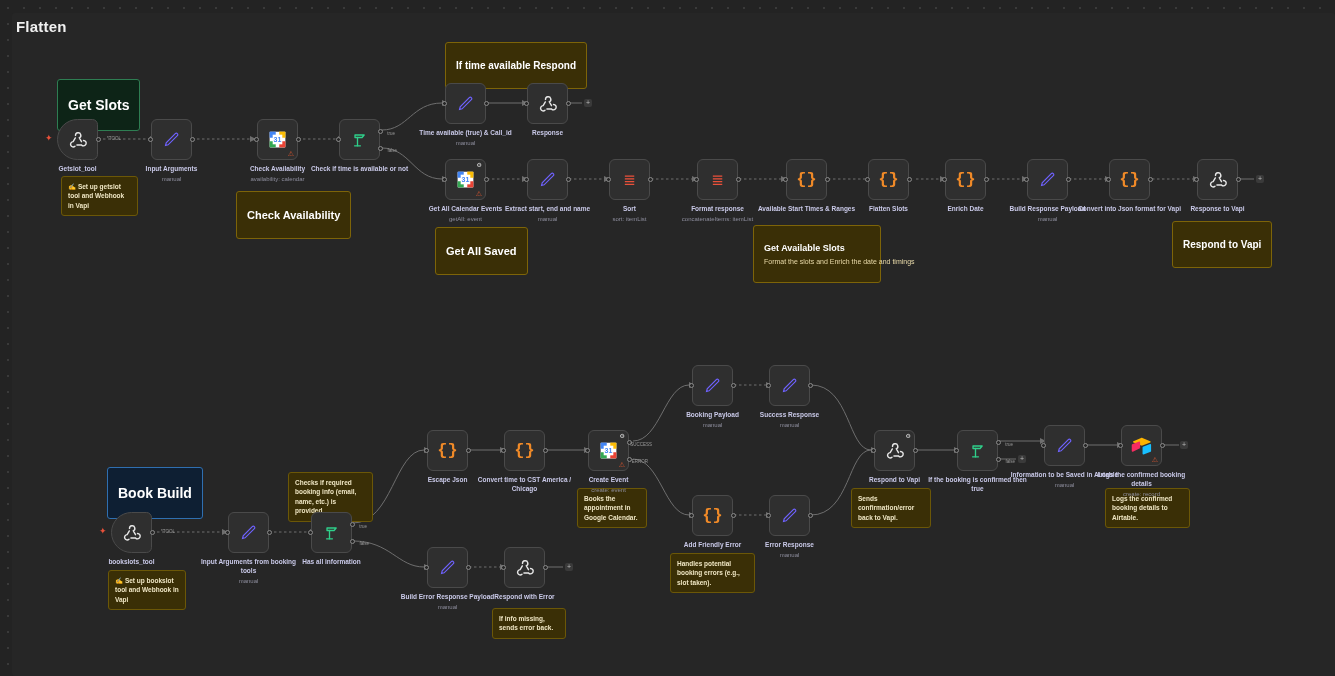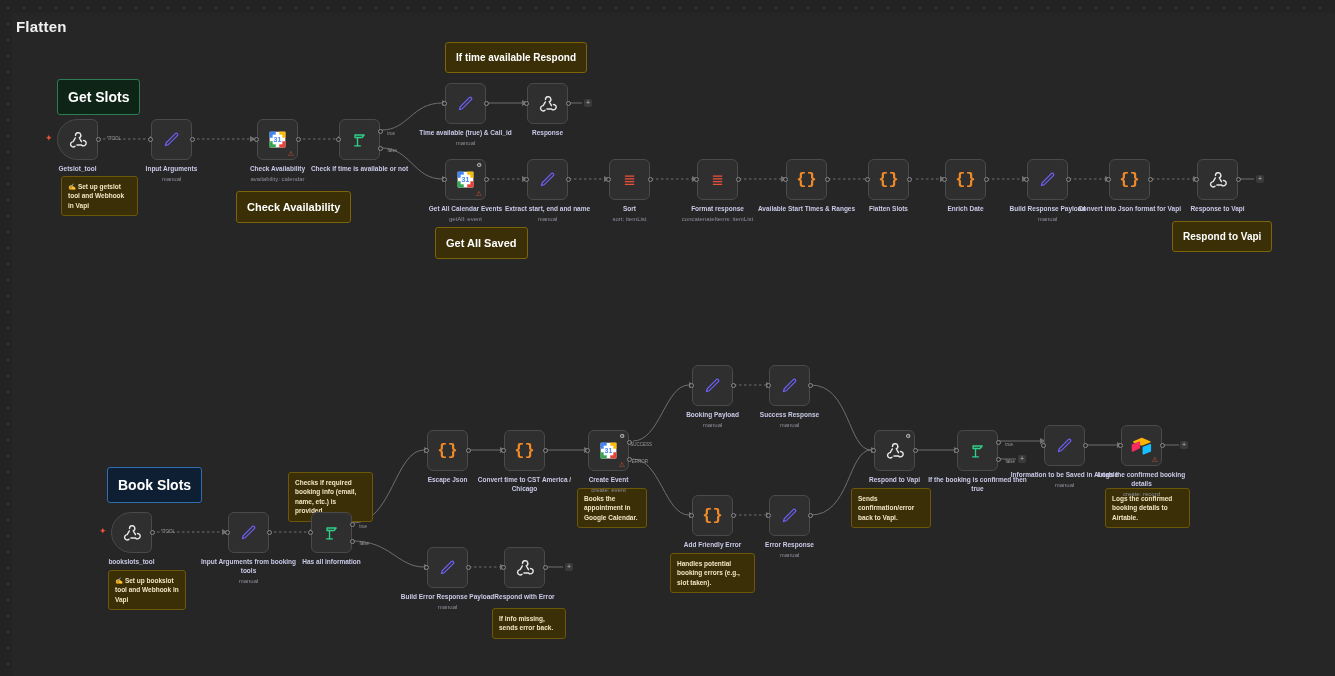--- a/index.html
+++ b/index.html
@@ -18,21 +18,21 @@
     background:#262626; border-radius:3px;
   }
 
   .wf-title {
     position:absolute; left:16px; top:18px;
     font-size:15px; font-weight:bold; color:#f0f0f0; letter-spacing:.2px;
   }
 
   
   .section-box {
-    position:absolute; padding:9px 10px; border-radius:3px;
+    position:absolute; padding:17px 10px; border-radius:3px;
     font-weight:bold; color:#ffffff; white-space:nowrap;
   }
   .section-box .sec-sub {
     display:block; font-weight:normal; font-size:7px; margin-top:5px; color:#e8d9a8;
   }
   .sec-green { background:#0d2417; border:1px solid #2e7d52; }
   .sec-blue  { background:#0e1f33; border:1px solid #2f6fb0; }
   .sec-amber { background:#3a2f06; border:1px solid #7d6408; color:#ffffff; }
 
   
@@ -194,27 +194,31 @@
   </div>
 
   <div class="section-box sec-amber" style="left:445px; top:42px; font-size:10px;">
     <span>If time available Respond</span>
   </div>
 
   <div class="section-box sec-amber" style="left:435px; top:227px; font-size:11px;">
     <span>Get All Saved</span>
   </div>
 
+  <div class="section-box sec-amber" style="left:753px; top:225px; width:128px; font-size:9px;">
+    <span>Get Available Slots</span>
+    <span class="sec-sub">Format the slots and Enrich the date and timings</span>
+  </div>
 
   <div class="section-box sec-amber" style="left:1172px; top:221px; font-size:10px;">
     <span>Respond to Vapi</span>
   </div>
 
   <div class="section-box sec-blue" style="left:107px; top:467px; font-size:14px;">
-    <span>Book Slots</span>
+    <span>Book Build</span>
   </div>
 
   <div class="sticky" style="left:61px; top:176px; width:77px;">
     <span class="emoji">✍</span>
     <span>Set up getslot tool and Webhook in Vapi</span>
   </div>
 
   <div class="sticky" style="left:108px; top:570px; width:78px;">
     <span class="emoji">✍</span>
     <span>Set up bookslot tool and Webhook in Vapi</span>

